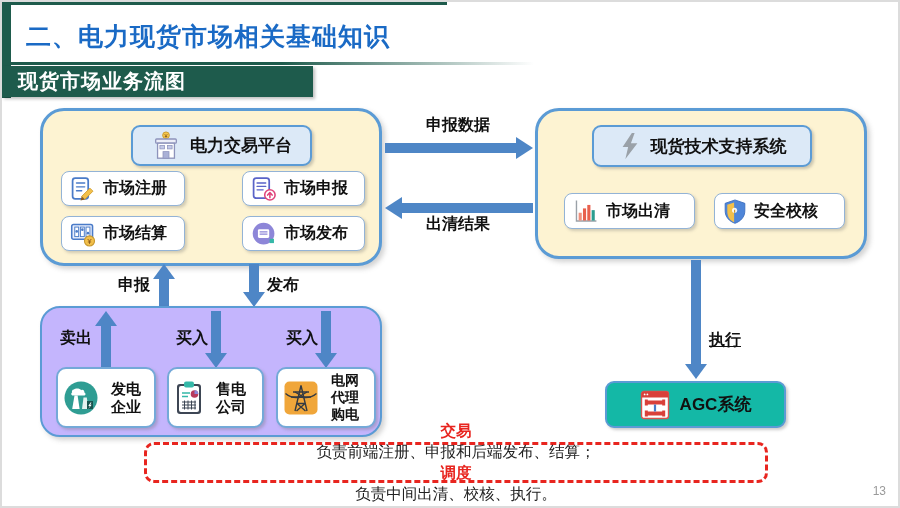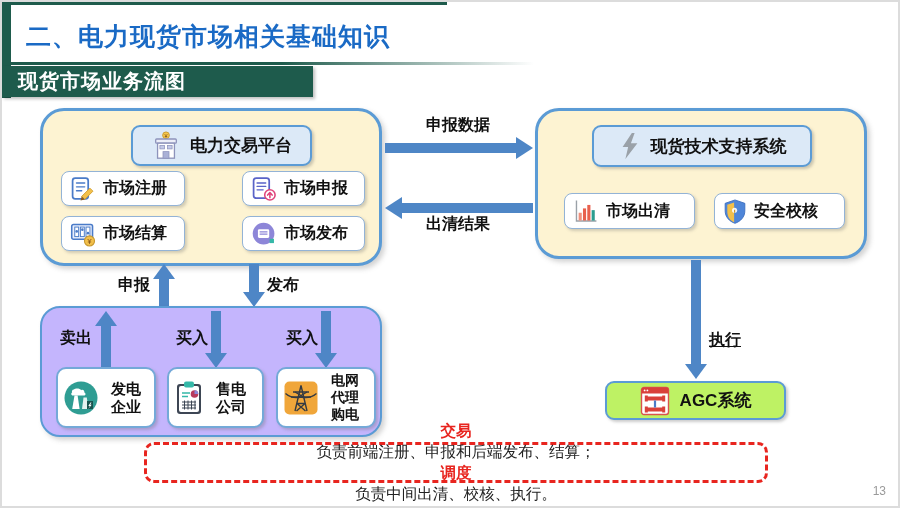--- a/index.html
+++ b/index.html
@@ -43,21 +43,21 @@
 
   #participants-panel{position:absolute;left:38px;top:304px;width:342px;height:131px;
     background:#c4b5fd;border:2.5px solid #5b9bd5;border-radius:20px;
     box-shadow:3px 3px 5px rgba(110,110,110,.3);box-sizing:border-box;}
   .entity{position:absolute;top:59px;height:61px;background:#ffffff;border:2px solid #74a9d8;border-radius:10px;
     display:flex;align-items:center;gap:12px;padding:0 5px;box-sizing:border-box;
     font-weight:bold;font-size:15px;line-height:1.2;color:#111;box-shadow:2px 2px 3px rgba(100,100,100,.3);}
   .entity .lines{display:flex;flex-direction:column;}
   .in-label{position:absolute;font-size:16px;font-weight:600;color:#111;}
 
-  #agc-box{position:absolute;left:603px;top:379px;width:181px;height:39px;background:#bef264;
+  #agc-box{position:absolute;left:603px;top:379px;width:181px;height:47px;background:#14b8a6;
     border:2px solid #5b9bd5;border-radius:9px;display:flex;align-items:center;justify-content:center;gap:10px;
     font-weight:bold;font-size:17px;color:#111;box-shadow:2px 2px 3px rgba(110,110,110,.35);box-sizing:border-box;}
 
   #note-box{position:absolute;left:142px;top:440px;width:624px;height:41px;
     border:3.5px dashed #e8251f;border-radius:10px;display:flex;align-items:center;justify-content:center;
     font-size:15.5px;color:#222;box-sizing:border-box;white-space:nowrap;
     font-family:"Liberation Serif", serif;flex-direction:column;}
   #note-box .hl{color:#e8251f;font-weight:bold;}
 
   .page-num{position:absolute;right:12px;top:458px;font-size:12px;color:#9a9a9a;margin-top:24px;}

